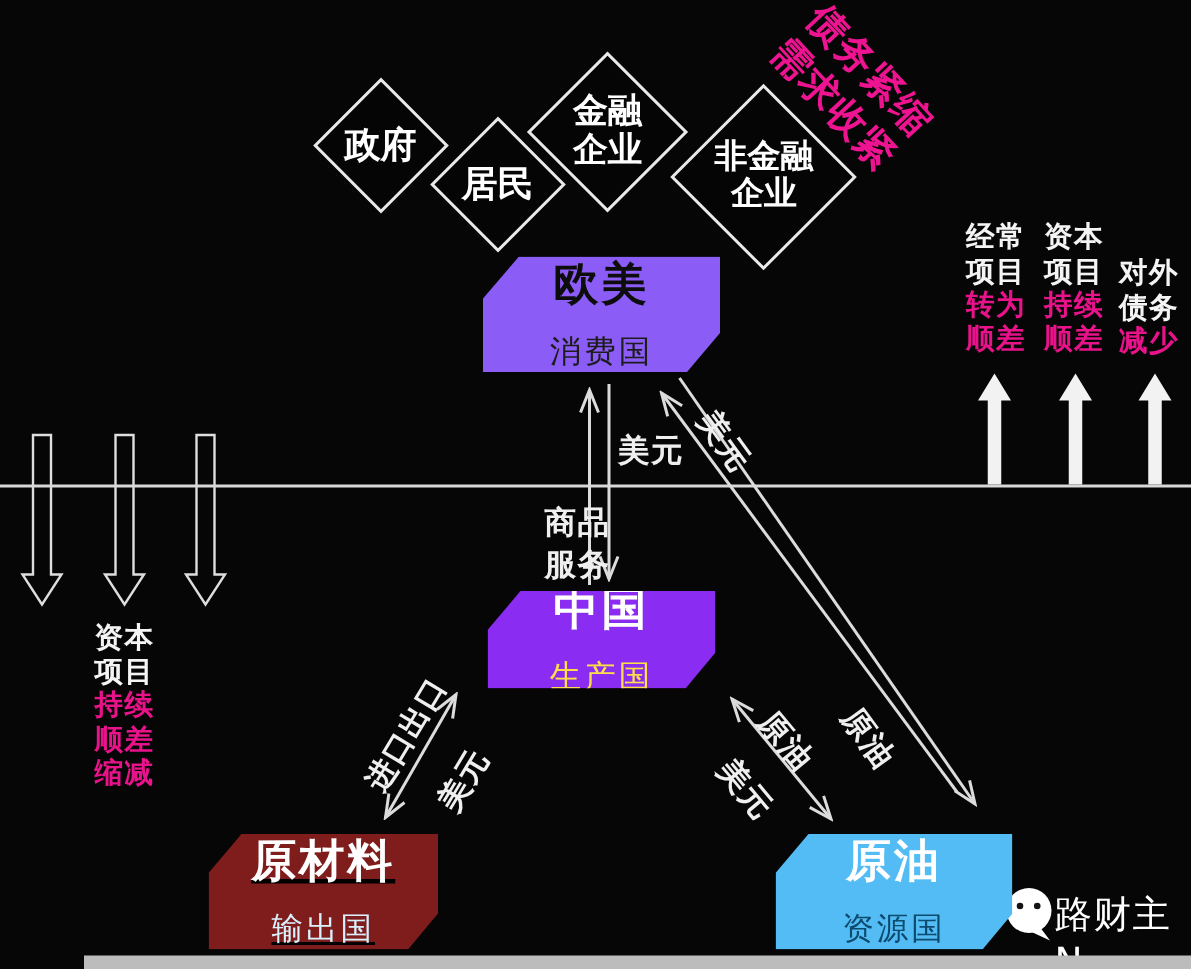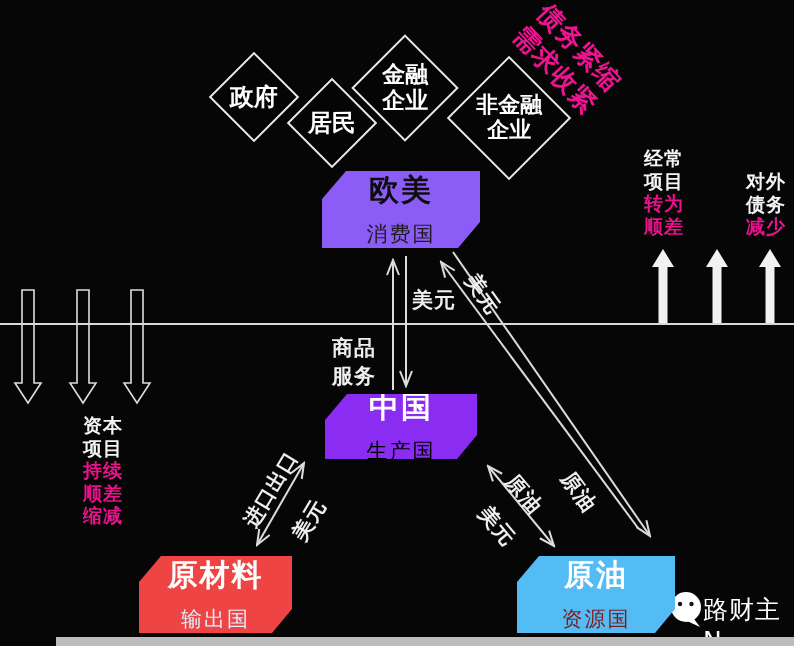--- a/index.html
+++ b/index.html
@@ -30,43 +30,43 @@
         justify-content:center;z-index:3;text-align:center;}
   .node .ntitle{font-weight:bold;font-size:30px;line-height:1.1;letter-spacing:2px;}
   .node .nsub{font-size:21px;line-height:1.15;margin-top:16px;letter-spacing:2px;}
   .node-west{left:322px;top:171px;width:158px;height:77px;background:#8b5cf6;
       clip-path:polygon(24px 0,100% 0,100% calc(100% - 26px),calc(100% - 22px) 100%,0 100%,0 28px);}
   .node-west .ntitle{color:#0d0d0d;}
   .node-west .nsub{color:#1c1c1c;}
   .node-china{left:325px;top:394px;width:152px;height:65px;background:#8b2cf2;
       clip-path:polygon(22px 0,100% 0,100% calc(100% - 24px),calc(100% - 20px) 100%,0 100%,0 26px);}
   .node-china .ntitle{color:#ffffff;}
-  .node-china .nsub{color:#000000;}
-  .node-materials{left:139px;top:556px;width:153px;height:77px;background:#ef4444;
-      clip-path:polygon(22px 0,100% 0,100% calc(100% - 24px),calc(100% - 20px) 100%,0 100%,0 26px);}
+  .node-china .nsub{color:#fde047;}
+  .node-materials{left:139px;top:556px;width:153px;height:77px;background:#7f1d1d;
+      clip-path:polygon(22px 0,100% 0,100% calc(100% - 24px),calc(100% - 20px) 100%,0 100%,0 26px);text-decoration:underline;}
   .node-materials .nsub{color:#d9f1fd;}
   .node-oil{left:517px;top:556px;width:158px;height:77px;background:#53bcf4;
       clip-path:polygon(22px 0,100% 0,100% calc(100% - 24px),calc(100% - 20px) 100%,0 100%,0 26px);}
-  .node-oil .nsub{color:#7f1d1d;}
+  .node-oil .nsub{color:#0c4a6e;}
   .node-materials .ntitle,.node-oil .ntitle{color:#fff;}
 
   
   .vcol{position:absolute;width:42px;font-size:19px;font-weight:bold;line-height:22.5px;
         text-align:center;word-break:break-all;z-index:2;letter-spacing:1px;}
   .vcol .w{color:#f4f4f4;}
   .vcol .p{color:#e8128a;}
   .rc1{left:642px;top:147px;text-align:right;} .rc2{left:695px;top:147px;} .rc3{left:745px;top:172px;font-family:Liberation Mono, monospace;}
-  .lc1{left:8px;top:414px;}  .lc2{left:62px;top:414px;margin-left:20px;}  .lc3{left:116px;top:414px;}
+  .lc1{left:8px;top:414px;}  .lc2{left:62px;top:414px;}  .lc3{left:116px;top:414px;}
 
   
   .flabel{position:absolute;color:#efefef;font-size:21px;font-weight:bold;z-index:2;
           text-align:center;letter-spacing:1px;white-space:nowrap;}
   .flabel.wrap{white-space:normal;word-break:break-all;line-height:28px;}
   .f-dollar-v{left:412px;top:286px;}
-  .f-goods{left:331px;top:334px;width:46px;}
+  .f-goods{left:362px;top:334px;width:46px;}
   .f-dollar-long{left:455px;top:280px;width:56px;transform:rotate(54deg);}
   .f-oil-long{left:551px;top:478px;width:56px;transform:rotate(54deg);}
   .f-oil-short{left:496px;top:480px;width:56px;transform:rotate(50deg);}
   .f-dollar-short{left:469px;top:512px;width:56px;transform:rotate(50deg);}
   .f-imp-exp{left:221px;top:476px;width:100px;transform:rotate(-59deg);font-size:20px;}
   .f-dollar-mat{left:281px;top:506px;width:56px;transform:rotate(-59deg);}
 
   
   .watermark{position:absolute;left:703px;top:593px;color:#fff;font-size:25px;z-index:3;
              letter-spacing:1px;}
@@ -161,20 +161,23 @@
     <div class="nsub">输出国</div>
   </div>
   <div class="node node-oil">
     <div class="ntitle">原油</div>
     <div class="nsub">资源国</div>
   </div>
 
   <div class="vcol rc1">
     <span class="w">经常项目</span><span class="p">转为顺差</span>
   </div>
+  <div class="vcol rc2">
+    <span class="w">资本项目</span><span class="p">持续顺差</span>
+  </div>
   <div class="vcol rc3">
     <span class="w">对外债务</span><span class="p">减少</span>
   </div>
 
   <div class="vcol lc2">
     <span class="w">资本项目</span><span class="p">持续顺差缩减</span>
   </div>
 
   <div class="flabel f-dollar-v">美元</div>
   <div class="flabel wrap f-goods">商品服务</div>

